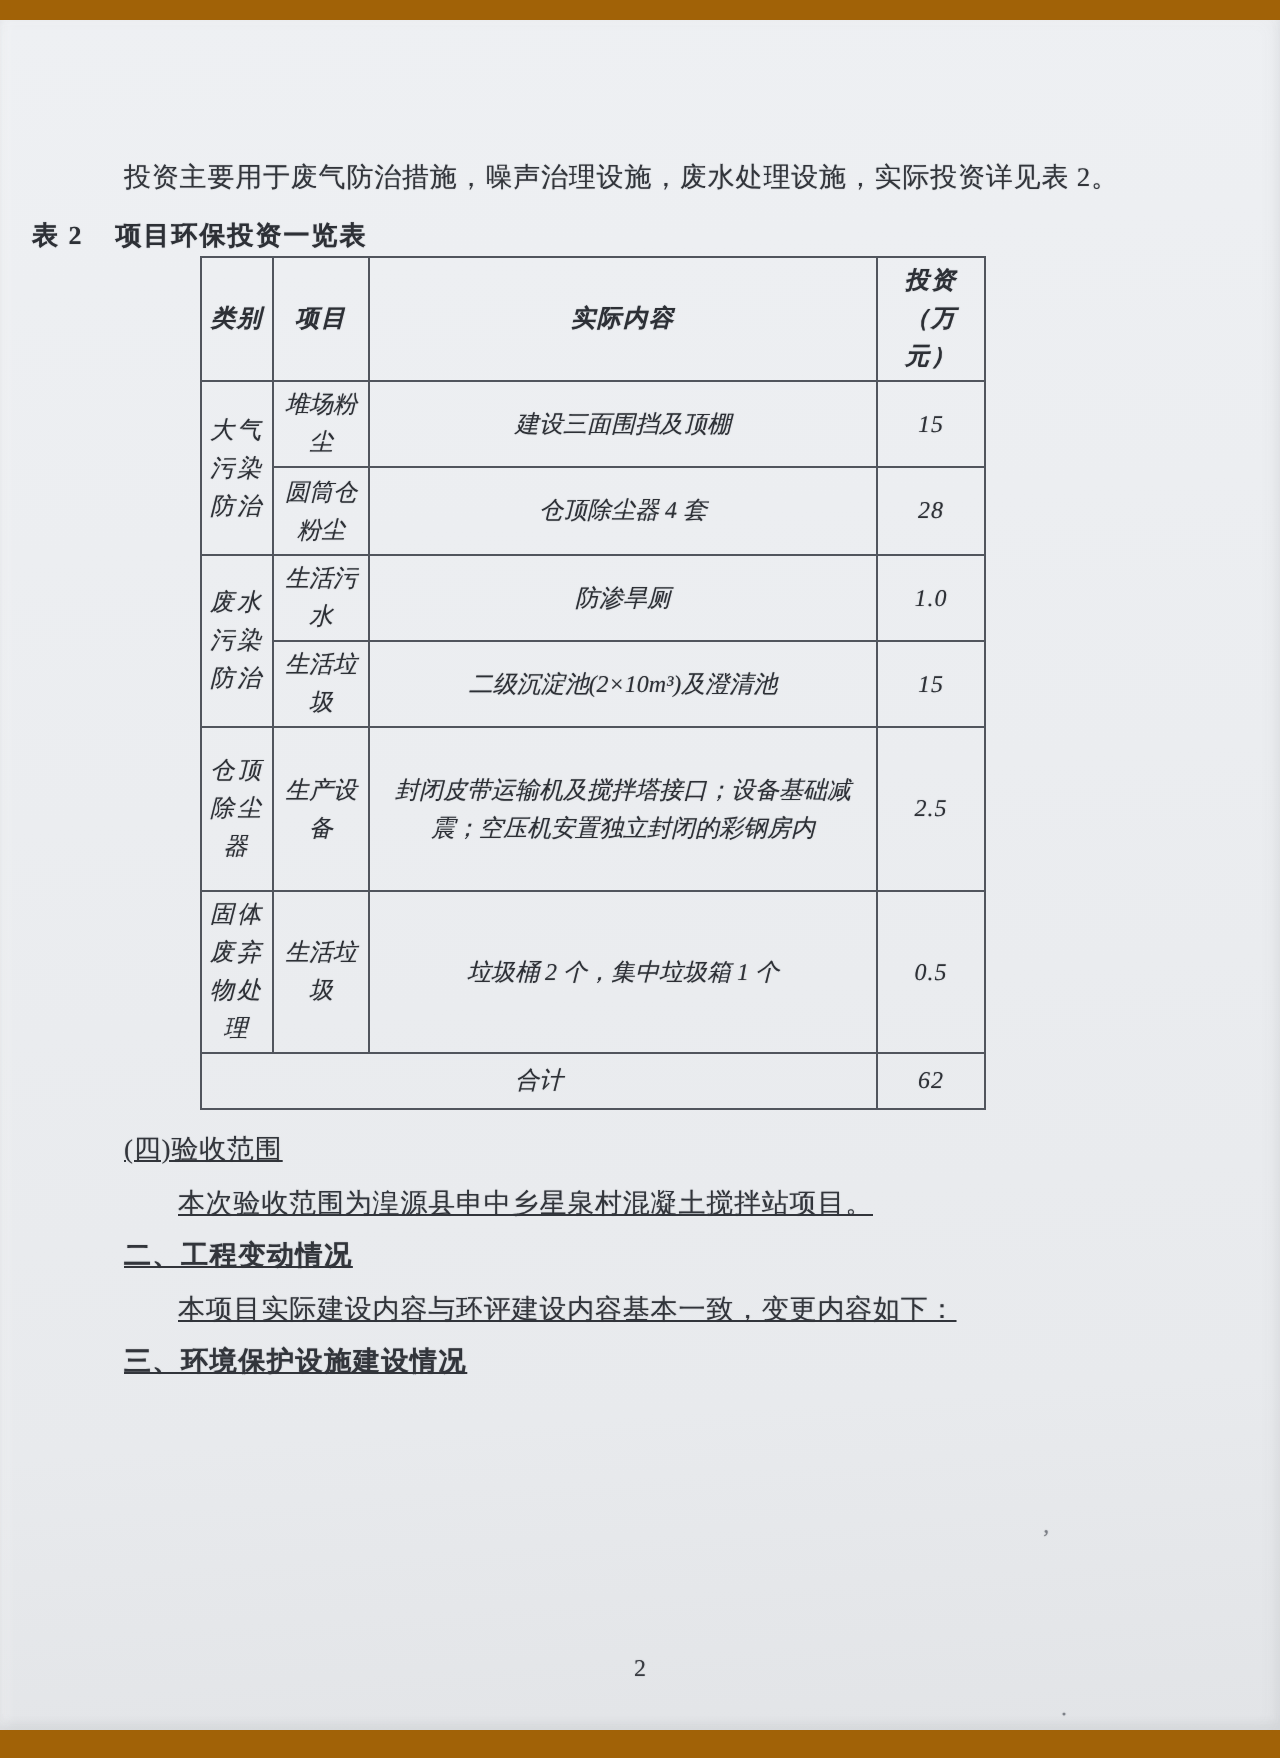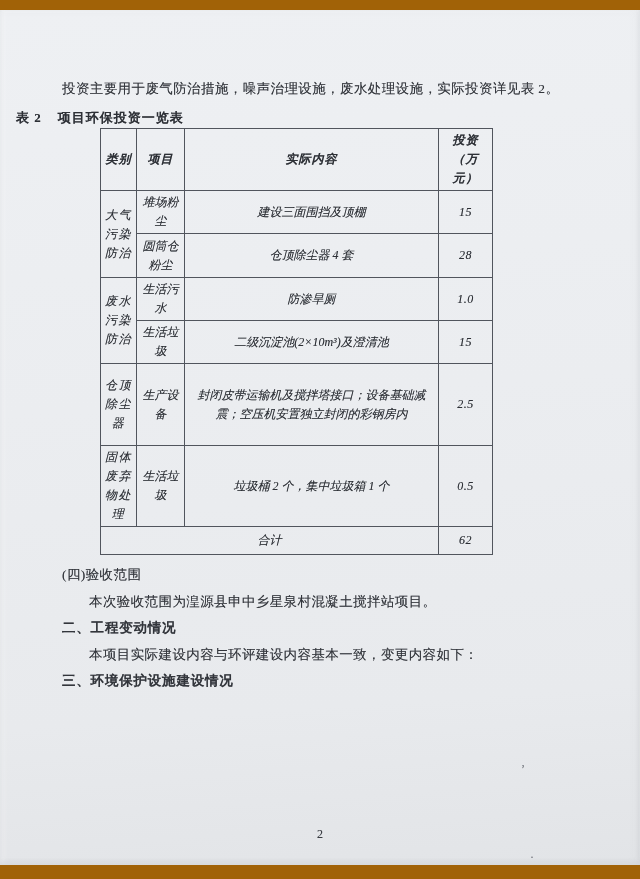--- a/index.html
+++ b/index.html
@@ -90,20 +90,21 @@
 
   .sections {
     position: absolute;
     top: 552px;
     left: 62px;
     width: 520px;
     font-size: 13.5px;
     line-height: 26.5px;
     letter-spacing: 0.4px;
     color: #32353b;
+    text-decoration: underline;
   }
   .sections p, .sections div { margin: 0; }
   .hd-bold { font-weight: bold; letter-spacing: 0.8px; }
   .indent { text-indent: 2em; }
   .just { text-align: justify; }
 
   .page-num {
     position: absolute;
     top: 817px;
     left: 0;

